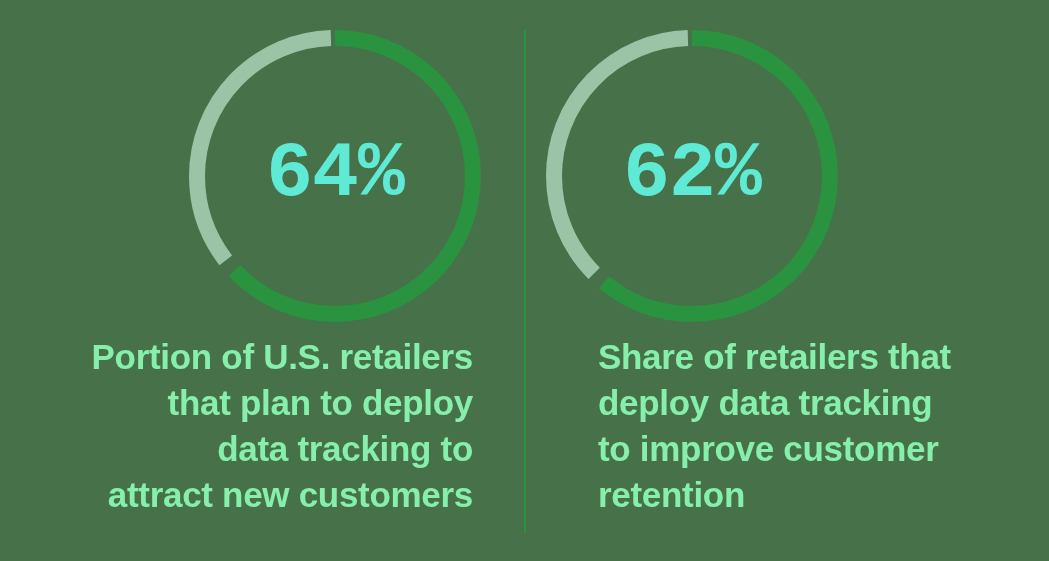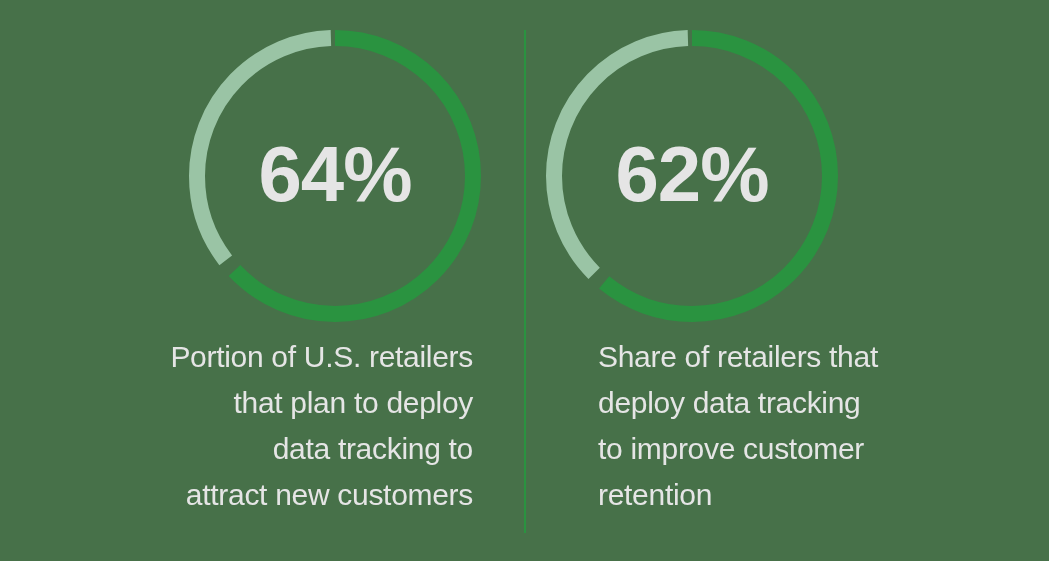--- a/index.html
+++ b/index.html
@@ -46,36 +46,36 @@
   }
   .donut-value {
     position: absolute;
     left: 0;
     right: 0;
     top: 0;
     bottom: 0;
     display: flex;
     align-items: center;
     justify-content: center;
-    font-family: Liberation Sans, sans-serif;
+    font-family: Liberation Mono, monospace;
     font-size: 78px;
     font-weight: 700;
     letter-spacing: -1px;
-    color: #e5e5e5;
+    color: #5eead4;
     line-height: 1;
     padding-bottom: 4px;
   }
 
   .caption {
     position: absolute;
     top: 334px;
-    font-size: 30px;
-    font-weight: 400;
+    font-size: 35px;
+    font-weight: 700;
     line-height: 46px;
-    color: #e5e5e5;
+    color: #86efac;
     letter-spacing: -0.3px;
     white-space: pre-line;
   }
   .panel-left .caption {
     right: 51px;
     left: 20px;
     text-align: right;
   }
   .panel-right .caption {
     left: 54px;

